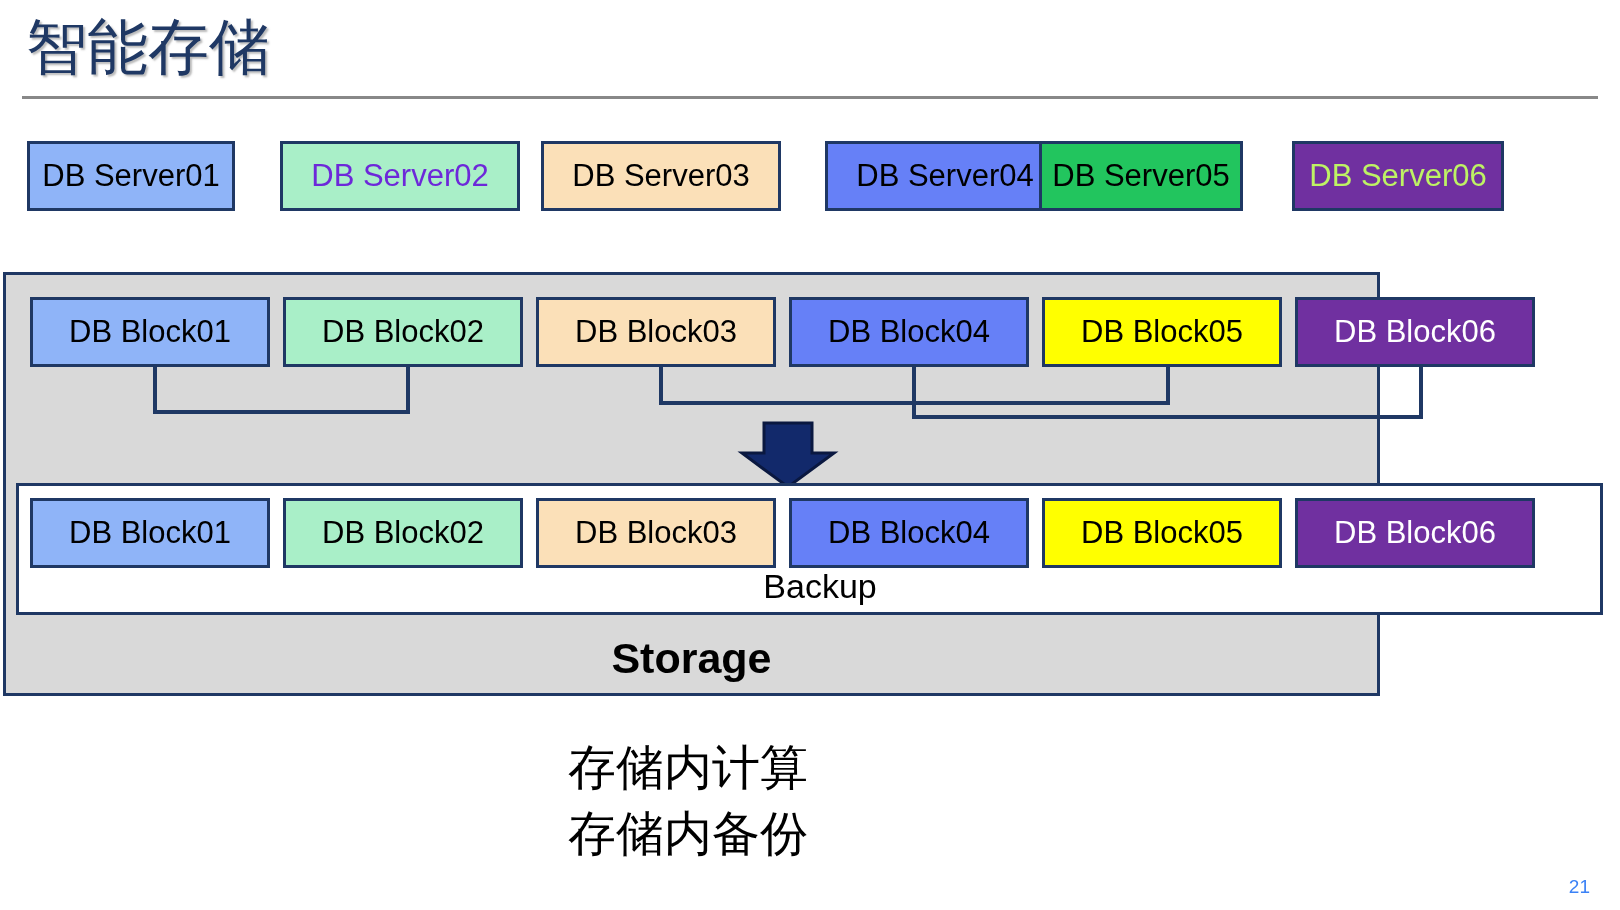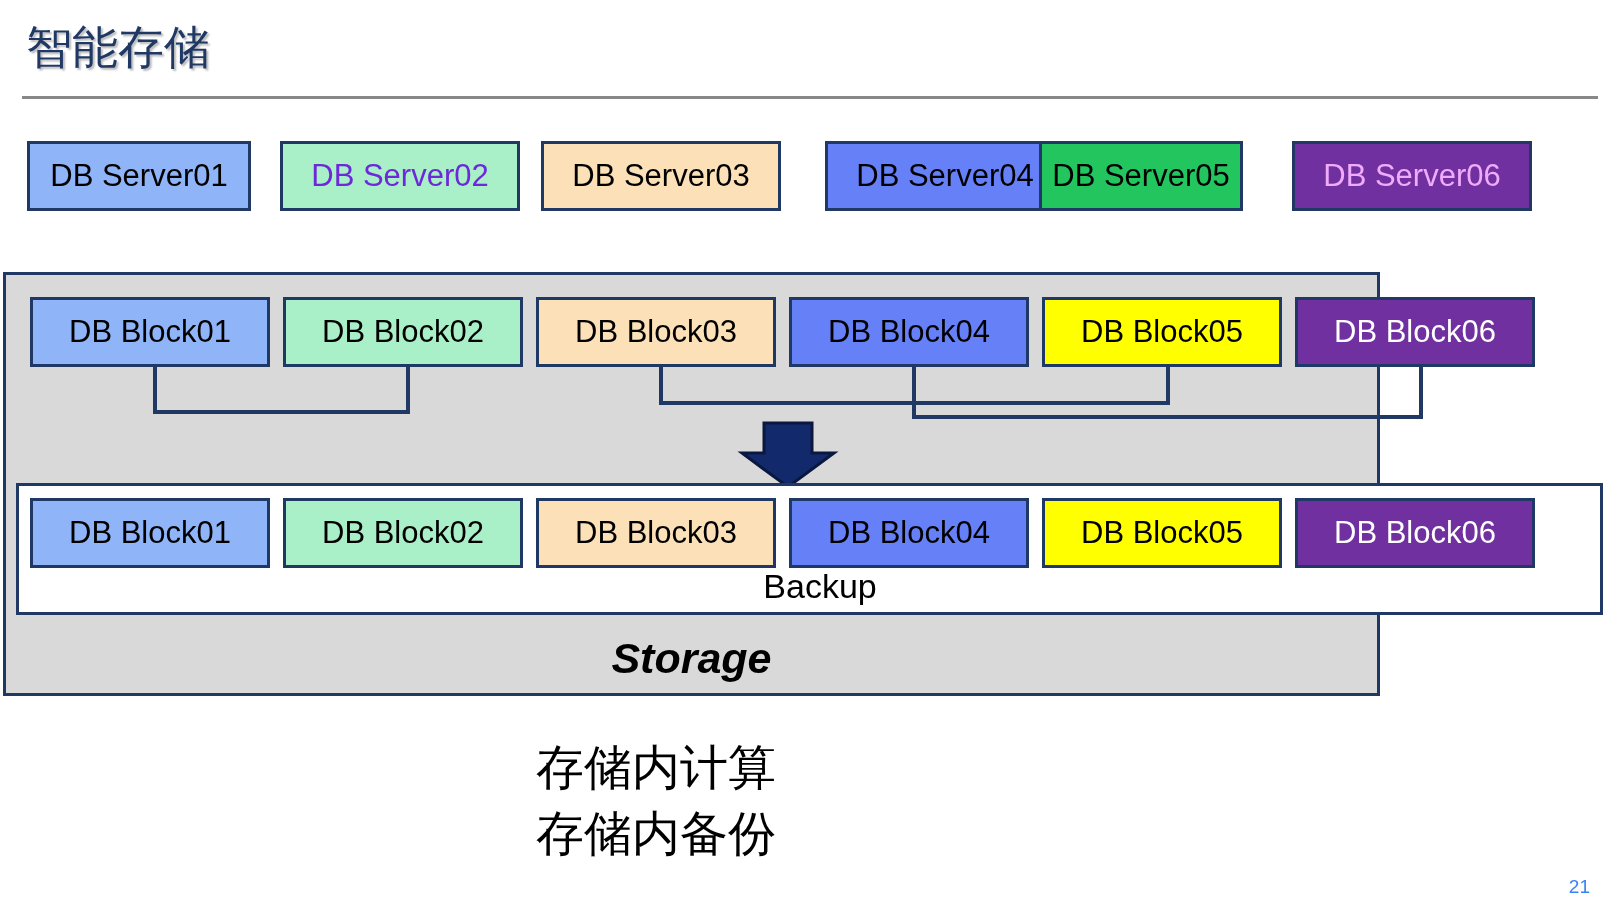--- a/index.html
+++ b/index.html
@@ -13,21 +13,21 @@
     position: relative;
     overflow: hidden;
     font-family: "Liberation Sans", "DejaVu Sans", sans-serif;
   }
 
   
   #slide-title {
     position: absolute;
     left: 26px;
     top: 4px;
-    font-size: 46px;
+    font-size: 61px;
     line-height: 86px;
     font-weight: 400;
     color: #1F3864;
     text-shadow: 2px 2px 2px rgba(130,130,130,0.55);
     white-space: nowrap;
   }
   #title-rule {
     position: absolute;
     left: 22px;
     top: 96px;
@@ -73,21 +73,20 @@
   }
   #storage-label {
     position: absolute;
     left: 0;
     right: 0;
     bottom: 10px;
     text-align: center;
     font-size: 43px;
     font-weight: bold;
     color: #000000;
-    font-style: italic;
   }
 
   
   #block-row {
     position: absolute;
     left: 0;
     top: 22px;
     width: 1607px;
     height: 70px;
   }
@@ -136,55 +135,56 @@
   
   #caption {
     position: absolute;
     left: 0;
     top: 735px;
     width: 1312px;
     text-align: center;
     font-size: 48px;
     line-height: 66px;
     color: #000000;
+    padding-left: 32px;
   }
   #caption div { white-space: nowrap; }
 
   
   #page-number {
     position: absolute;
     right: 30px;
     bottom: 12px;
     font-size: 19px;
     color: #3b82f6;
   }
 </style>
 </head>
 <body>
 
 <div id="slide-title">智能存储</div>
 <div id="title-rule"></div>
 
 <div id="server-row" class="server-row">
-    <div class="node" style="left: 27px; width: 224px; background: rgb(143, 180, 248); color: rgb(0, 0, 0);">
+    <div class="node" style="left: 27px; width: 208px; background: rgb(143, 180, 248); color: rgb(0, 0, 0);">
       <span>DB Server01</span>
     </div>
     <div class="node" style="left: 280px; width: 240px; background: rgb(169, 239, 200); color: #6d28d9;">
       <span>DB Server02</span>
     </div>
     <div class="node" style="left: 533px; width: 240px; background: rgb(251, 224, 184); color: rgb(0, 0, 0); margin-left: 8px;">
       <span>DB Server03</span>
     </div>
     <div class="node" style="left: 786px; width: 240px; background: rgb(102, 128, 247); color: rgb(0, 0, 0); margin-left: 39px;">
       <span>DB Server04</span>
     </div>
     <div class="node" style="left: 1039px; width: 204px; background: #22c55e; color: rgb(0, 0, 0); text-align: center;">
       <span>DB Server05</span>
     </div>
-    <div class="node" style="left: 1292px; width: 240px; background: rgb(112, 48, 160); color: #f0abfc;">
+    <div class="node" style="left: 1292px; width: 212px; background: rgb(112, 48, 160); color: #bef264;">
       <span>DB Server06</span>
     </div>
   </div>
 
 <div id="storage-box">
 
   <div id="block-row">
       <div class="node" style="left: 24px; width: 240px; background: rgb(143, 180, 248); color: rgb(0, 0, 0);">
         <span>DB Block01</span>
       </div>

